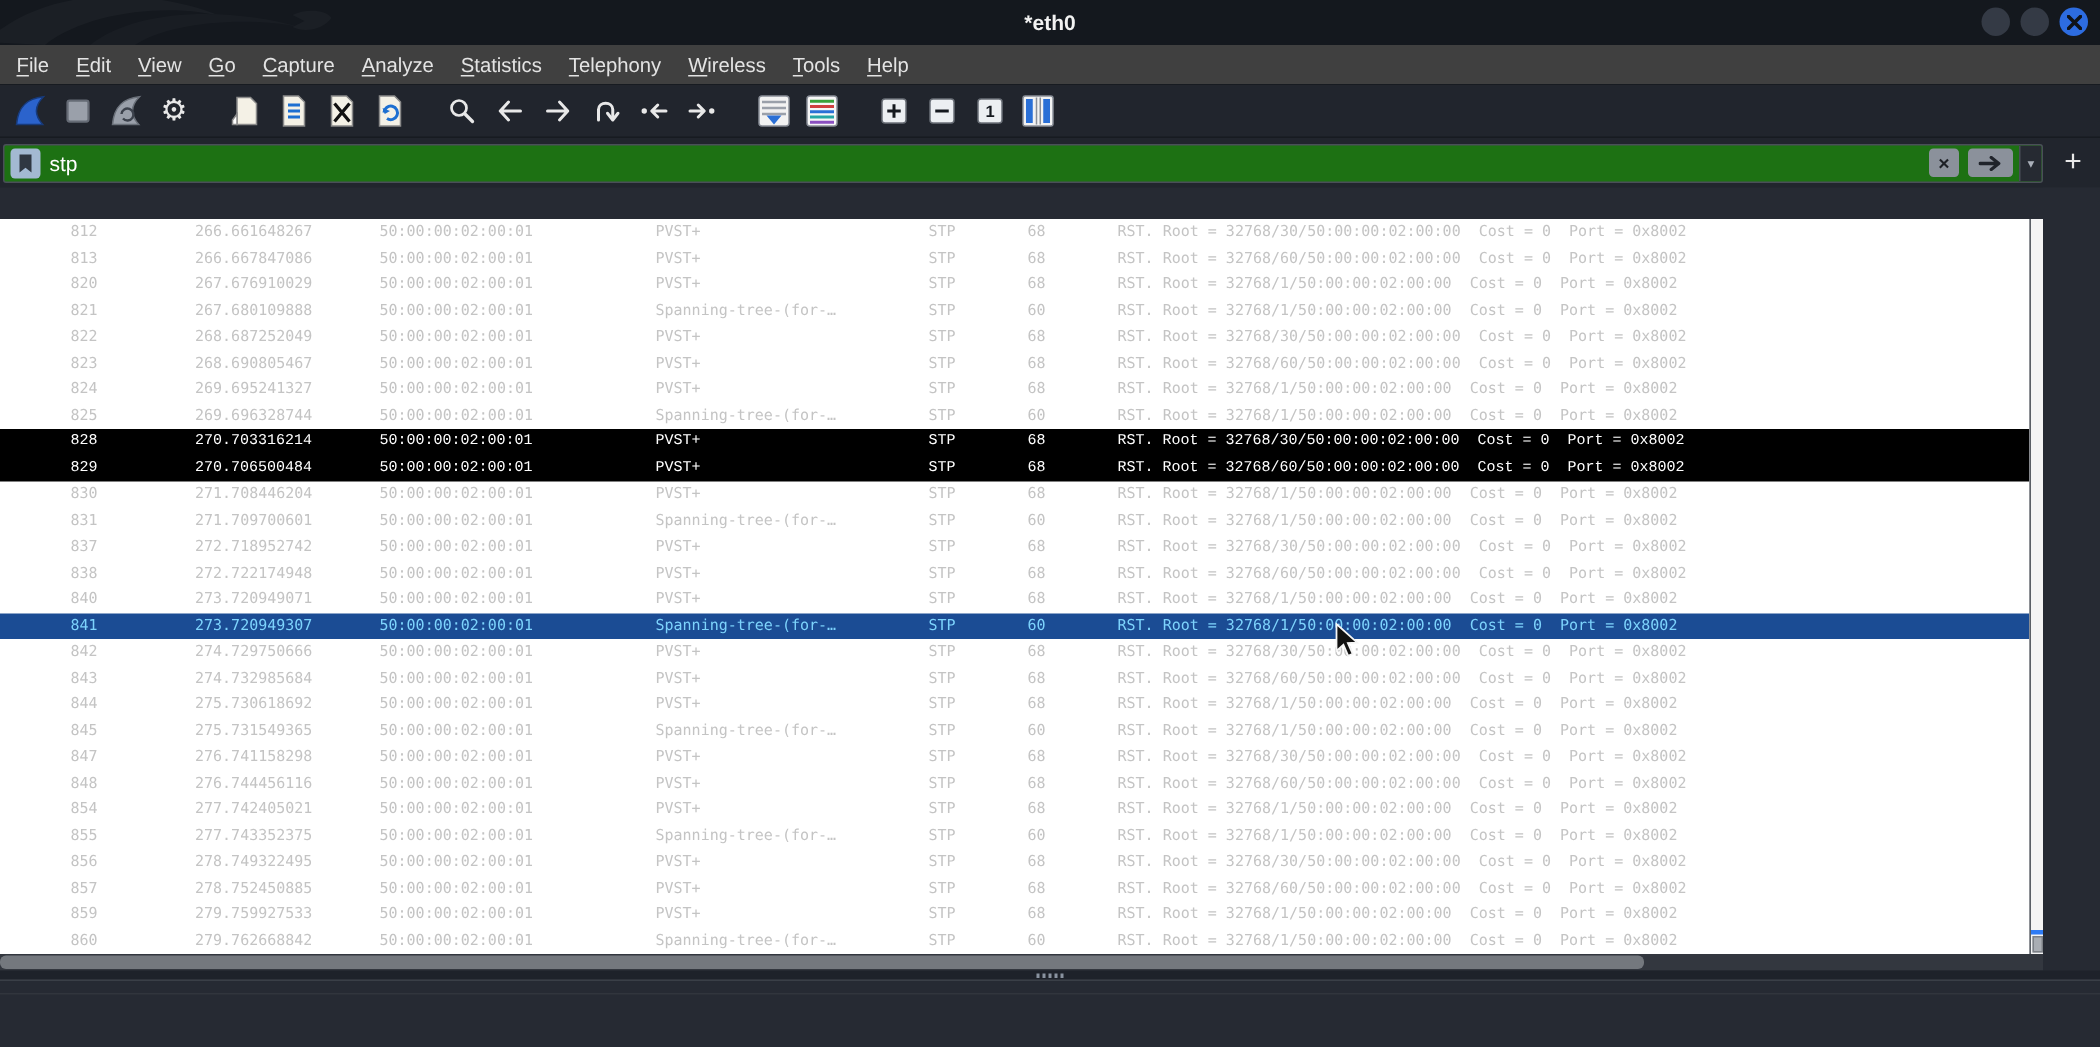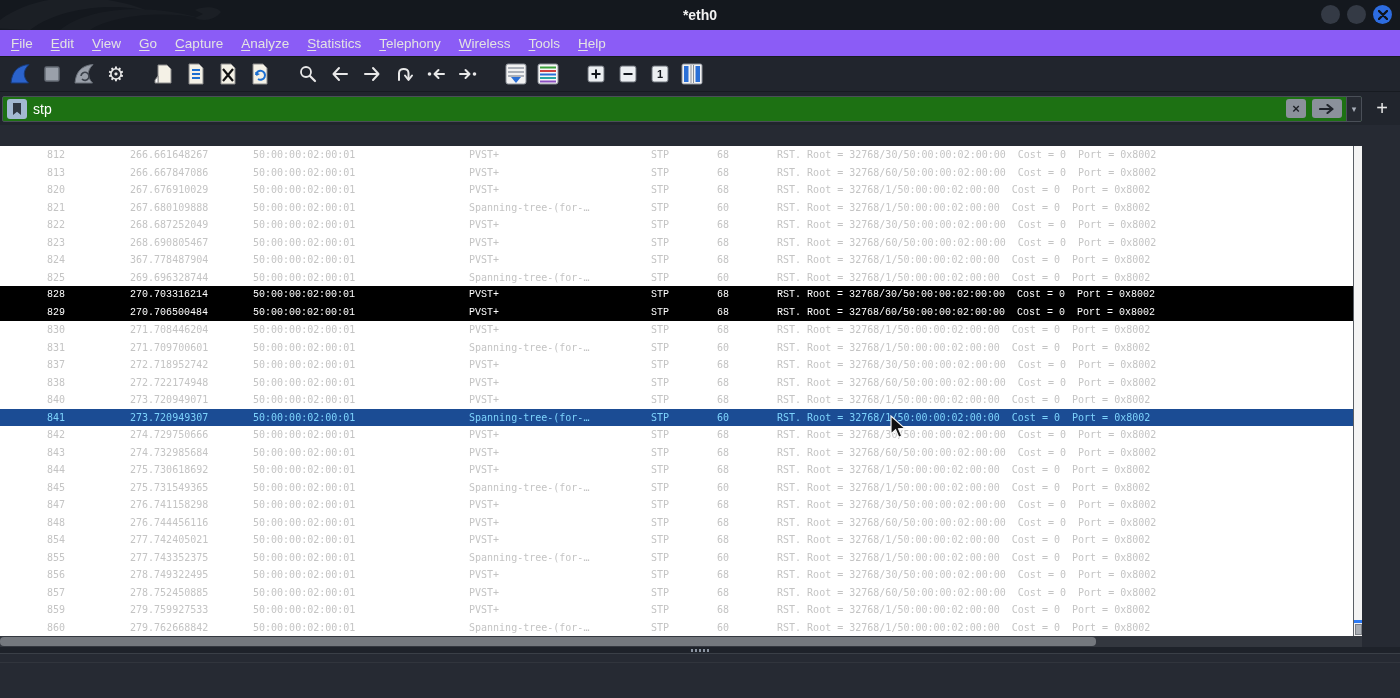--- a/index.html
+++ b/index.html
@@ -13,21 +13,21 @@
   .dragon { position:absolute; left:0; top:0; opacity:.9; }
   .win-title { position:absolute; left:0; right:0; top:0; height:30px; line-height:30px;
                text-align:center; color:#f2f2f2; font-size:14px; font-weight:700; }
   .win-btns { position:absolute; right:8px; top:5px; display:flex; gap:7px; }
   .win-btn { width:19px; height:19px; border-radius:50%; background:#343a45;
              display:flex; align-items:center; justify-content:center; }
   .win-btn.close { background:#2d6ce0; color:#10141b; font-weight:700; font-size:13px; }
 
   
   .menubar { position:absolute; left:0; top:30px; width:1400px; height:27px;
-             background:#8b5cf6; display:flex; align-items:center; padding-left:2px;
+             background:#404040; display:flex; align-items:center; padding-left:2px;
              border-bottom:1px solid #171b21; }
   .menu-item { color:#e3e3e3; font-size:13.5px; padding:0 9px; height:27px; line-height:27px; }
   .menu-item u { text-decoration:underline; text-underline-offset:2px; }
 
   
   .toolbar { position:absolute; left:0; top:57px; width:1400px; height:35px;
              background:#21252d; display:flex; align-items:center; padding-left:4px;
              border-bottom:1px solid #171b21; }
   .tb-btn { position:relative; width:30px; height:30px; display:flex;
             align-items:center; justify-content:center; margin:0 1px; }
@@ -60,21 +60,21 @@
            overflow:hidden; white-space:nowrap; }
   .list { position:absolute; left:0; top:146px; width:1353px; height:490px;
           background:#ffffff; overflow:hidden;
           font-family:"DejaVu Sans Mono","Liberation Mono",monospace; font-size:10px; }
   .prow { display:flex; height:17.5px; line-height:17.5px; color:#c4c4c4; white-space:nowrap; }
   .prow.selected { background:#000000; color:#ffffff;font-family:Liberation Mono, monospace; }
   .prow.focused  { background:#1b4c94; color:#7dd3fc; }
   .c0 { width:78px;  text-align:right; padding-right:13px; flex:none; }
   .c1 { width:122px; padding-left:4px; flex:none;margin-left:48px; }
   .c2 { width:184px; padding-left:5px; flex:none; }
-  .c3 { width:182px; padding-left:5px; flex:none; overflow:hidden;margin-left:32px; }
+  .c3 { width:182px; padding-left:5px; flex:none; overflow:hidden; }
   .c4 { width:71px;  padding-left:5px; flex:none; }
   .c5 { width:54px;  text-align:left; padding-right:4px; flex:none; }
   .c6 { flex:1; padding-left:6px; white-space:pre; overflow:hidden; }
   .h0 { width:78px; padding-left:4px; }  .h1 { width:122px; padding-left:4px; }
   .h2 { width:184px; padding-left:5px; } .h3 { width:182px; padding-left:5px; }
   .h4 { width:71px; padding-left:5px; }  .h5 { width:54px; padding-left:6px; }
   .h6 { flex:1; padding-left:6px; border-right:none; }
 
   
   .vscroll { position:absolute; left:1353px; top:146px; width:9px; height:490px;
@@ -345,21 +345,21 @@
         <div class="c0">823</div>
         <div class="c1">268.690805467</div>
         <div class="c2">50:00:00:02:00:01</div>
         <div class="c3">PVST+</div>
         <div class="c4">STP</div>
         <div class="c5">68</div>
         <div class="c6">RST. Root = 32768/60/50:00:00:02:00:00  Cost = 0  Port = 0x8002</div>
       </div>
       <div class="prow">
         <div class="c0">824</div>
-        <div class="c1">367.778487904</div>
+        <div class="c1">269.695241327</div>
         <div class="c2">50:00:00:02:00:01</div>
         <div class="c3">PVST+</div>
         <div class="c4">STP</div>
         <div class="c5">68</div>
         <div class="c6">RST. Root = 32768/1/50:00:00:02:00:00  Cost = 0  Port = 0x8002</div>
       </div>
       <div class="prow">
         <div class="c0">825</div>
         <div class="c1">269.696328744</div>
         <div class="c2">50:00:00:02:00:01</div>

